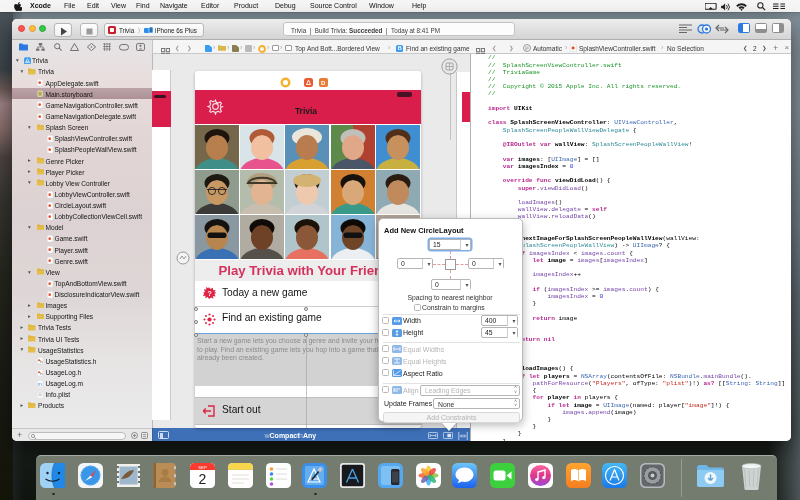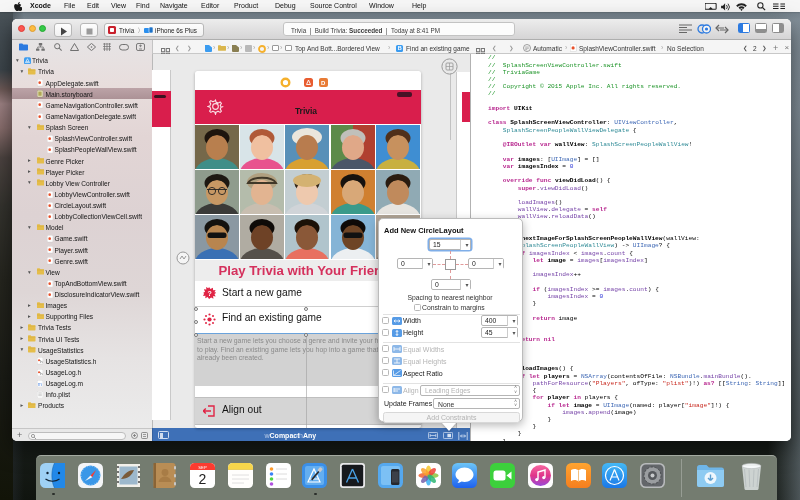--- a/index.html
+++ b/index.html
@@ -593,21 +593,21 @@
           <ellipse cx="22" cy="22.5" rx="11" ry="12.5" fill="#a97c52"></ellipse>
           <path d="M11 19 a11 9 0 0 1 22 0 l0 -6 a12 8 0 0 0 -22 0z" fill="#241812"></path>
         </svg>
       </div>
   <div class="abs" id="banner">Play Trivia with Your Friends</div>
   <div class="abs row1">
     <svg class="abs" style="left:8px;top:6px" width="13" height="13" viewBox="0 0 13 13">
           <path d="M6.5 0l1.5 2.2L10.6.9l.3 2.7 2.7-.3-1.3 2.4L14.5 6l-2.2 1.5 1.3 2.6-2.7-.3.3 2.7-2.4-1.3L6.5 13 5 10.8l-2.6 1.3.3-2.7-2.7.3L1.3 7 0 6.5l2.2-1.5L.9 2.4l2.7.3L3.3 0l2.4 1.3z" transform="scale(.93)" fill="#e02445"></path>
           <text x="4.6" y="9" font-size="7" font-weight="bold" fill="#fff" font-family="Liberation Sans">?</text>
         </svg>
-    <span class="btxt">Start a new game</span>
+    <span class="btxt">Today a new game</span>
   </div>
   <div class="abs row2">
     <svg class="abs" style="left:8px;top:6.5px" width="13" height="13" viewBox="0 0 13 13">
           <g fill="#e02445">
             <circle cx="6.5" cy="6.5" r="2.1"></circle>
             <circle cx="6.5" cy="1.5" r="1.1"></circle>
             <circle cx="6.5" cy="11.5" r="1.1"></circle>
             <circle cx="1.5" cy="6.5" r="1.1"></circle>
             <circle cx="11.5" cy="6.5" r="1.1"></circle>
             <circle cx="3" cy="3" r="1"></circle>
@@ -617,21 +617,21 @@
           </g>
         </svg>
     <span class="btxt">Find an existing game</span>
   </div>
   <div class="abs" style="left:0;top:261.5px;width:226px;height:1px;background:#6aa3dc;z-index:3"></div>
       <div class="abs" id="desc"><span style="white-space:nowrap">Start a new game lets you choose a genre and invite your friends</span><br><span style="white-space:nowrap">to play. Find an existing game lets you hop into a game that has</span><br>already been created.</div>
   <div class="abs" id="signout">
     <svg class="abs" style="left:8px;top:7px" width="13" height="12" viewBox="0 0 13 12">
           <path d="M5 1h6v10H5M8 6H0M2.8 3.5L.3 6l2.5 2.5" stroke="#e02445" stroke-width="1.4" fill="none"></path>
         </svg>
-    <span class="btxt">Align out</span>
+    <span class="btxt">Start out</span>
   </div>
 </div>
 <div class="abs hdl" style="left:181.5px;top:288px"></div>
     <div class="abs hdl" style="left:181.5px;top:301px"></div>
 <div class="abs hdl" style="left:291.5px;top:288px"></div>
 <div class="abs hdl" style="left:181.5px;top:314px"></div>
 <div class="abs hdl" style="left:291.5px;top:314px"></div>
     <div class="abs" style="left:294px;top:318px;width:1px;height:91px;background:rgba(160,160,160,.6);z-index:3"></div>
 
 <div class="abs" id="ibbar"></div>

